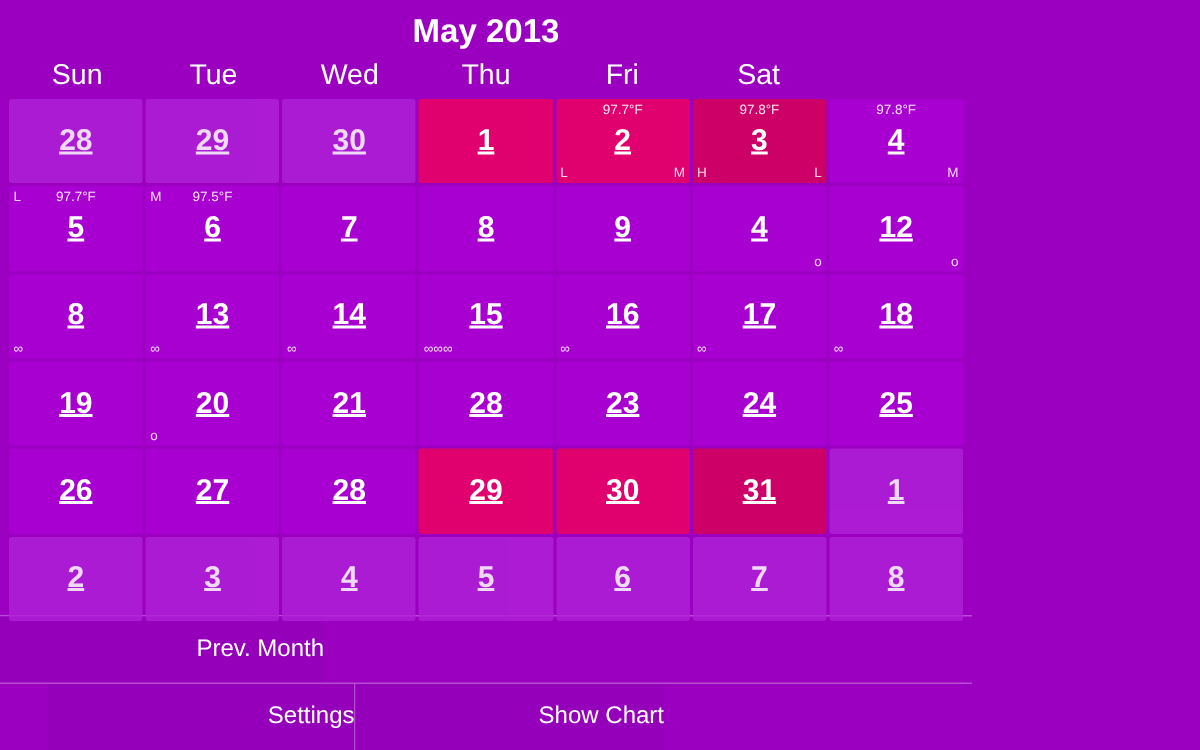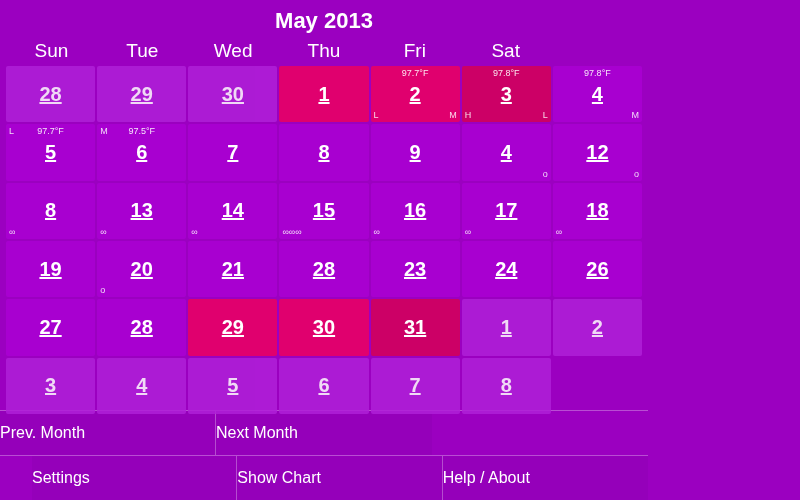--- a/index.html
+++ b/index.html
@@ -116,21 +116,21 @@
     }
 
     .bottom-btn {
       background: #9500ba;
       color: white;
       border: none;
       border-right: 1px solid rgba(255,255,255,0.3);
       font-size: 16px;
       padding: 13px 0;
       cursor: pointer;
-      text-align: left;
+      text-align: right;
     }
 
     .bottom-btn:last-child {
       border-right: none;
     }
   </style>
 </head>
 <body>
 
 <div id="app">
@@ -243,20 +243,23 @@
         <div class="cal-cell">
           <span class="cell-date">28</span>
         </div>
         <div class="cal-cell">
           <span class="cell-date">23</span>
         </div>
         <div class="cal-cell">
           <span class="cell-date">24</span>
         </div>
         <div class="cal-cell">
+          <span class="cell-date">25</span>
+        </div>
+        <div class="cal-cell">
           <span class="cell-date">26</span>
         </div>
         <div class="cal-cell">
           <span class="cell-date">27</span>
         </div>
         <div class="cal-cell">
           <span class="cell-date">28</span>
         </div>
         <div class="cal-cell highlight-pink">
           <span class="cell-date">29</span>
@@ -289,20 +292,18 @@
           <span class="cell-date">7</span>
         </div>
         <div class="cal-cell other-month">
           <span class="cell-date">8</span>
         </div>
       </div>
   </div>
 
   <div id="button-row-1">
       <button class="bottom-btn">Prev. Month</button>
-      <button class="bottom-btn">Next Month</button>
     </div>
   <div id="button-row-2">
       <button class="bottom-btn">Settings</button>
       <button class="bottom-btn">Show Chart</button>
-      <button class="bottom-btn">Help / About</button>
     </div>
 </div>
 
 </body></html>

